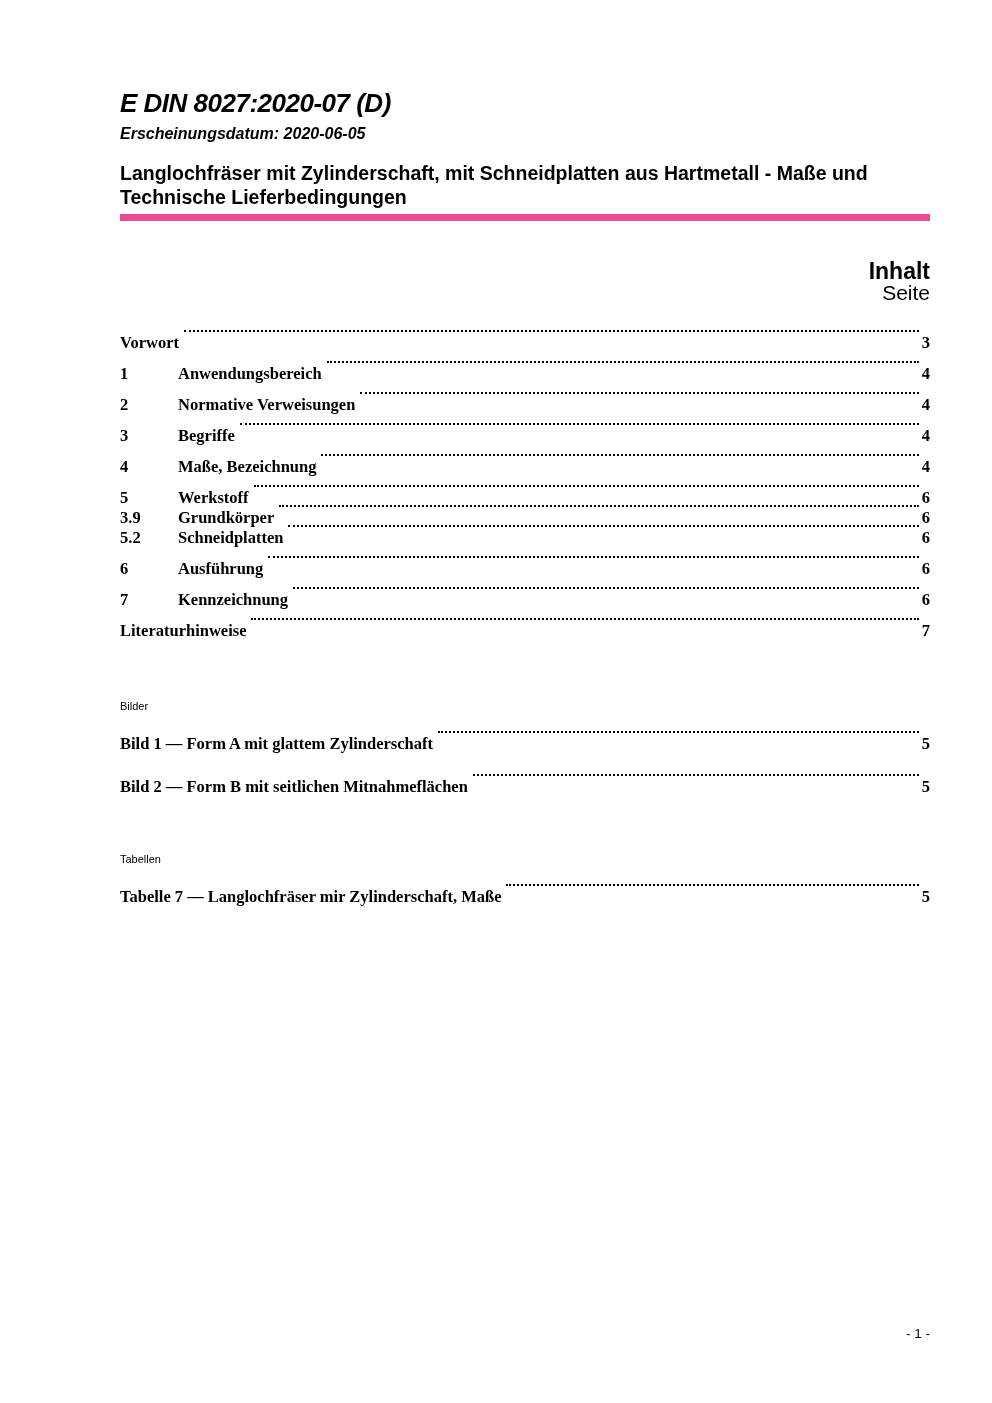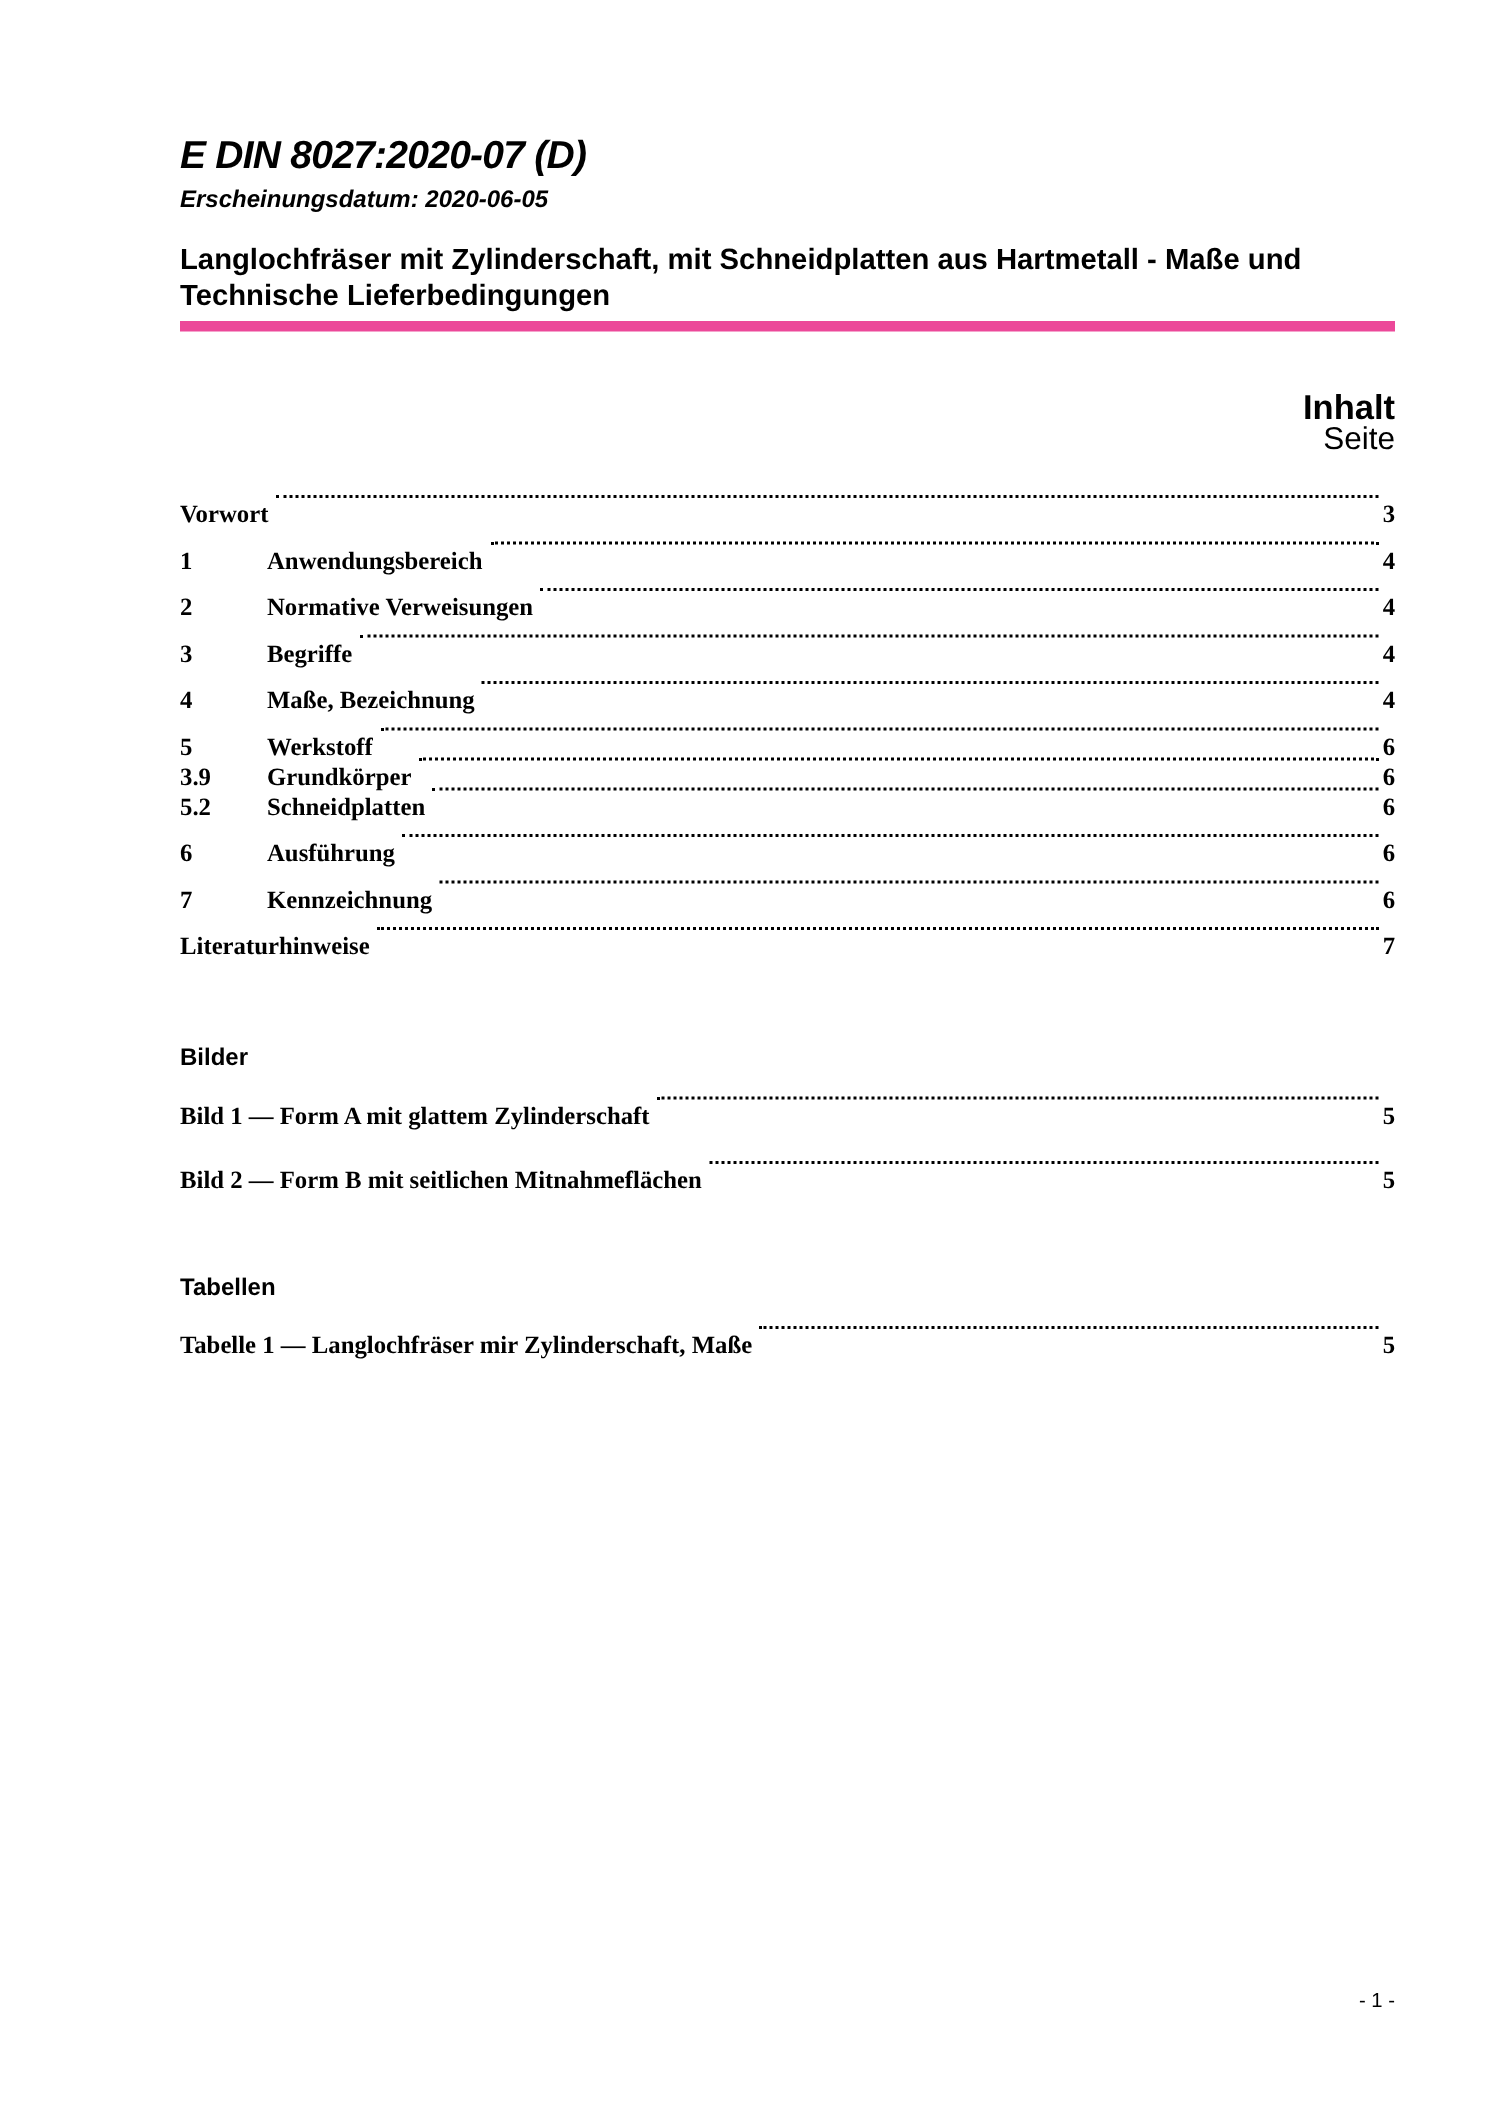--- a/index.html
+++ b/index.html
@@ -52,21 +52,21 @@
     flex: 1 1 auto; height: 0;
     border-bottom: 2px dotted #000;
     margin: 0 3px 0 5px;
     position: relative; top: -4px;
     min-width: 20px;
   }
   .toc-page { flex: 0 0 auto; }
 
   
   .section-heading {
-    font-size: 16px; font-weight: bold; line-height: 18px;
+    font-size: 11px; font-weight: normal; line-height: 18px;
     margin: 0 0 20px 0;
   }
   .figures-block { margin-top: 58px; }
   .fig-row { margin-bottom: 26px; }
   .tables-block { margin-top: 55px; }
 
   
   .footer-page {
     position: absolute; top: 1326px; right: 62px;
     font-size: 13.5px; color: #000;
@@ -181,21 +181,21 @@
       <span class="toc-label">Bild 2 — Form B mit seitlichen Mitnahmeflächen</span>
       <span class="leader"></span>
       <span class="toc-page">5</span>
     </div>
   </div>
 
   <div class="tables-block">
     <div class="section-heading">Tabellen</div>
 
     <div class="toc-row">
-      <span class="toc-label">Tabelle 1 — Langlochfräser mir Zylinderschaft, Maße</span>
+      <span class="toc-label">Tabelle 7 — Langlochfräser mir Zylinderschaft, Maße</span>
       <span class="leader"></span>
       <span class="toc-page">5</span>
     </div>
   </div>
 
 </div>
 
 <div class="footer-page">- 1 -</div>
 
 </body></html>

